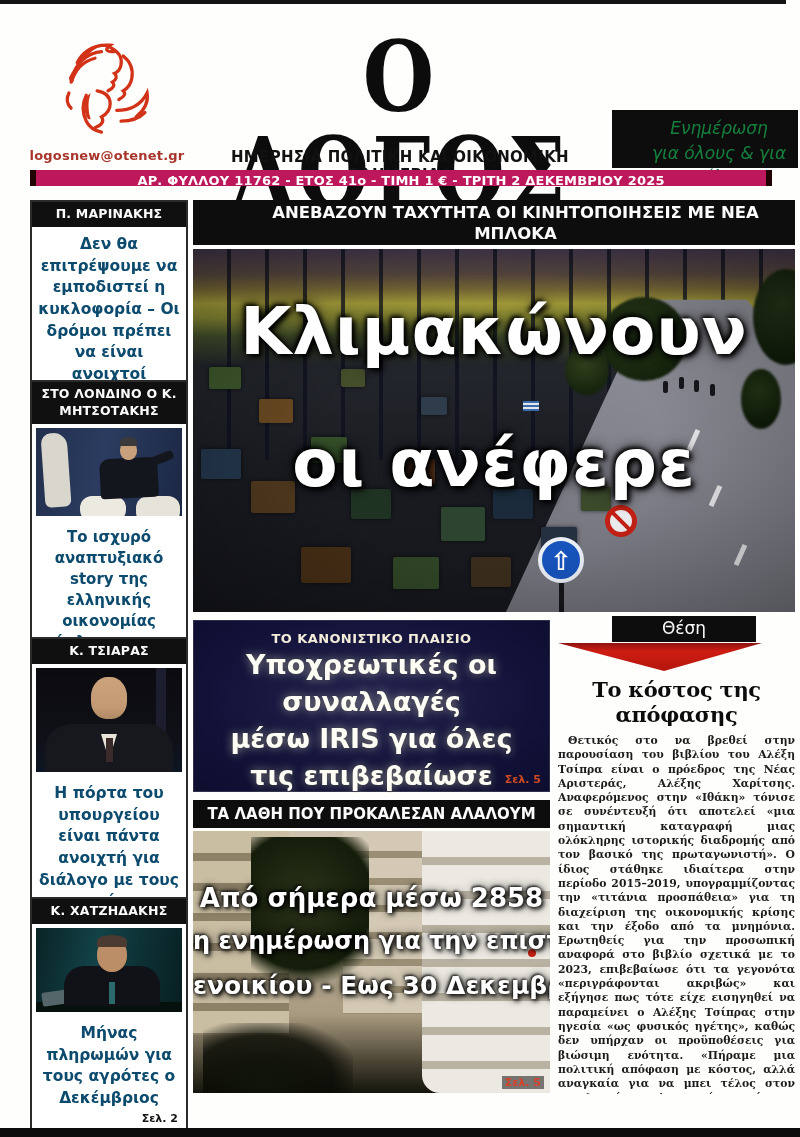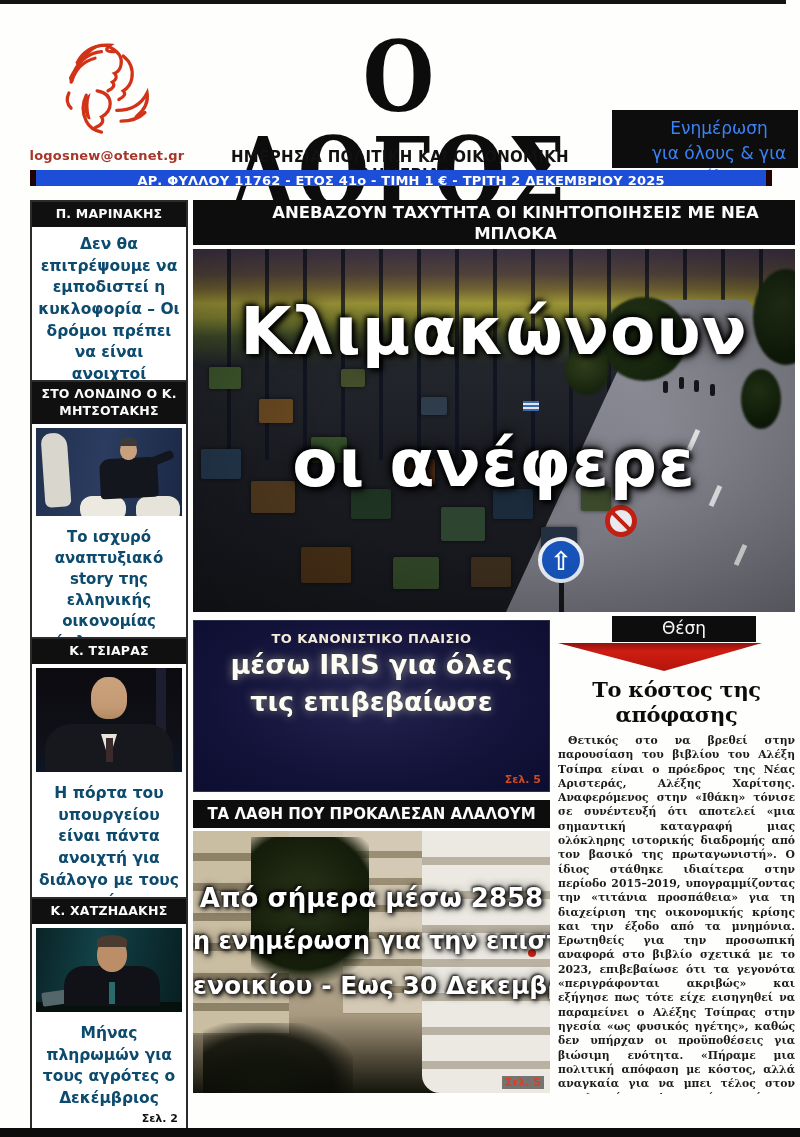--- a/index.html
+++ b/index.html
@@ -20,22 +20,22 @@
     font-size:15px; font-weight:bold; color:#111; letter-spacing:.3px; }
   .weblogo { position:absolute; left:612px; top:50px; width:188px; text-align:center; color:#0e0e0e; }
   .weblogo-row { display:flex; align-items:flex-start; justify-content:center; }
   .weblogo-name { font-size:27px; font-weight:bold; letter-spacing:.5px; padding-top:8px; }
   .weblogo-24 { font-size:40px; font-weight:bold; color:#4e5c80; line-height:.9; margin-left:2px;
     font-family:"DejaVu Sans Mono", monospace; }
   .weblogo-url-row { display:flex; align-items:center; justify-content:center; gap:4px; margin-top:-2px; }
   .weblogo-dash { width:34px; height:2px; background:#222; }
   .weblogo-url { font-size:11px; font-weight:bold; color:#222; }
   .tagline-box { position:absolute; left:612px; top:110px; width:186px; height:58px; background:#0d0d0d;
-    color:#3b82f6; font-size:17px; text-align:center; line-height:1.45; padding-top:6px;padding-left:28px; }
-  .issue-bar { position:absolute; left:30px; top:170px; width:742px; height:16px; background:#1d4ed8;
+    color:#15803d; font-style:italic; font-size:17px; text-align:center; line-height:1.45; padding-top:6px;padding-left:28px; }
+  .issue-bar { position:absolute; left:30px; top:170px; width:742px; height:16px; background:#be185d;
     border-left:6px solid #200404; border-right:6px solid #200404;
     color:#fff; font-size:13px; font-weight:bold; text-align:center; line-height:22px; letter-spacing:.2px; }
 
   
   .side-item { position:absolute; left:30px; width:158px; background:#fff; border:2px solid #2b2b2b; }
   .side-head { background:#101010; color:#fbfbfb; font-size:12.5px; font-weight:bold; text-align:center;
     padding:4px 2px; line-height:1.35; letter-spacing:.2px; }
   .side-body { font-size:15.5px; font-weight:bold; color:#0c4a6e; text-align:center; line-height:1.4;
     padding:7px 3px 2px 3px; }
   .side-page { text-align:right; font-size:11px; font-weight:bold; color:#111; padding:0 8px 4px 0; }
@@ -281,20 +281,21 @@
     <div class="sign-pole"></div>
     <div class="sign-arrow">⇧</div>
     <div class="sign-nostop"></div>
     <div class="lead-shade"></div>
     <div class="lead-headline lh1">Κλιμακώνουν</div>
     <div class="lead-headline lh2">οι ανέφερε</div>
   </div>
 
   <div class="iris-box">
     <div class="iris-kicker">ΤΟ ΚΑΝΟΝΙΣΤΙΚΟ ΠΛΑΙΣΙΟ</div>
+    <div class="iris-line">Υποχρεωτικές οι συναλλαγές</div>
     <div class="iris-line">μέσω IRIS για όλες</div>
     <div class="iris-line">τις επιβεβαίωσε</div>
     <div class="iris-page">Σελ. 5</div>
   </div>
 
   <div class="rent-kicker">ΤΑ ΛΑΘΗ ΠΟΥ ΠΡΟΚΑΛΕΣΑΝ ΑΛΑΛΟΥΜ</div>
   <div class="rent-photo">
     <div class="bld-left"></div>
     <div class="bld-mid"></div>
     <div class="bld-white"></div>

